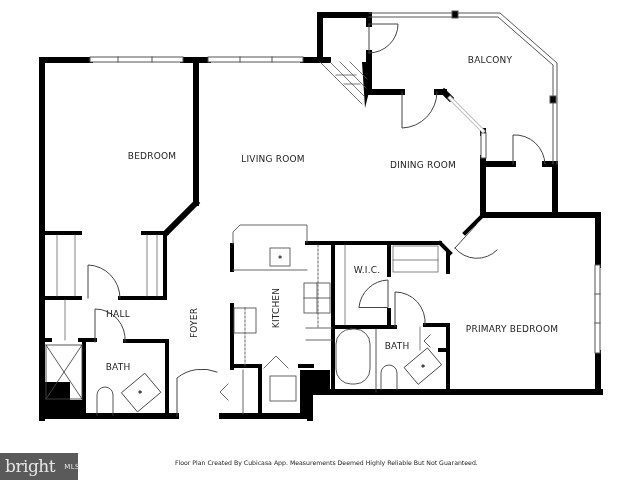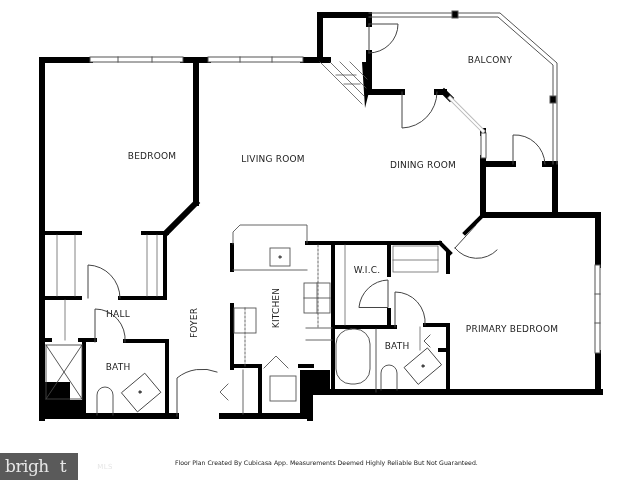--- a/index.html
+++ b/index.html
@@ -1,21 +1,21 @@
 <!DOCTYPE html>
 <html><head>
 <meta charset="utf-8">
 <style>
   html, body { margin:0; padding:0; background:#ffffff; }
   body { width:640px; height:480px; position:relative; overflow:hidden; font-family:"DejaVu Sans", sans-serif; }
   #plan { position:absolute; left:0; top:0; width:640px; height:480px; }
   .room-label { position:absolute; font-size:9px; color:#222; letter-spacing:0.2px; white-space:nowrap; transform:translate(-50%,-50%); }
   .room-label.vertical { transform:translate(-50%,-50%) rotate(-90deg); }
   .footer-note { position:absolute; left:175px; top:459px; font-size:6.2px; color:#222; white-space:nowrap; }
-  .logo { position:absolute; left:0; top:453px; width:78px; height:27px; background:#5a5a5a; display:flex; align-items:center; padding-left:5px; box-sizing:border-box;gap:11px; }
+  .logo { position:absolute; left:0; top:453px; width:78px; height:27px; background:#5a5a5a; display:flex; align-items:center; padding-left:5px; box-sizing:border-box; }
   .logo-word { font-family:"DejaVu Serif", serif; font-size:17px; color:#e6e6e6; letter-spacing:-0.5px; line-height:1; }
   .logo-dot { display:inline-block; width:3px; height:3px; border-radius:50%; background:#e07a2e; position:relative; top:-9px; left:-2px; }
   .logo-mls { font-size:7px; color:#e6e6e6; margin-left:9px; letter-spacing:0.5px; }
 </style>
 </head>
 <body>
 
 <svg id="plan" viewBox="0 0 640 480" xmlns="http://www.w3.org/2000/svg">
   <g fill="none" stroke="#000" stroke-linecap="square">
 

